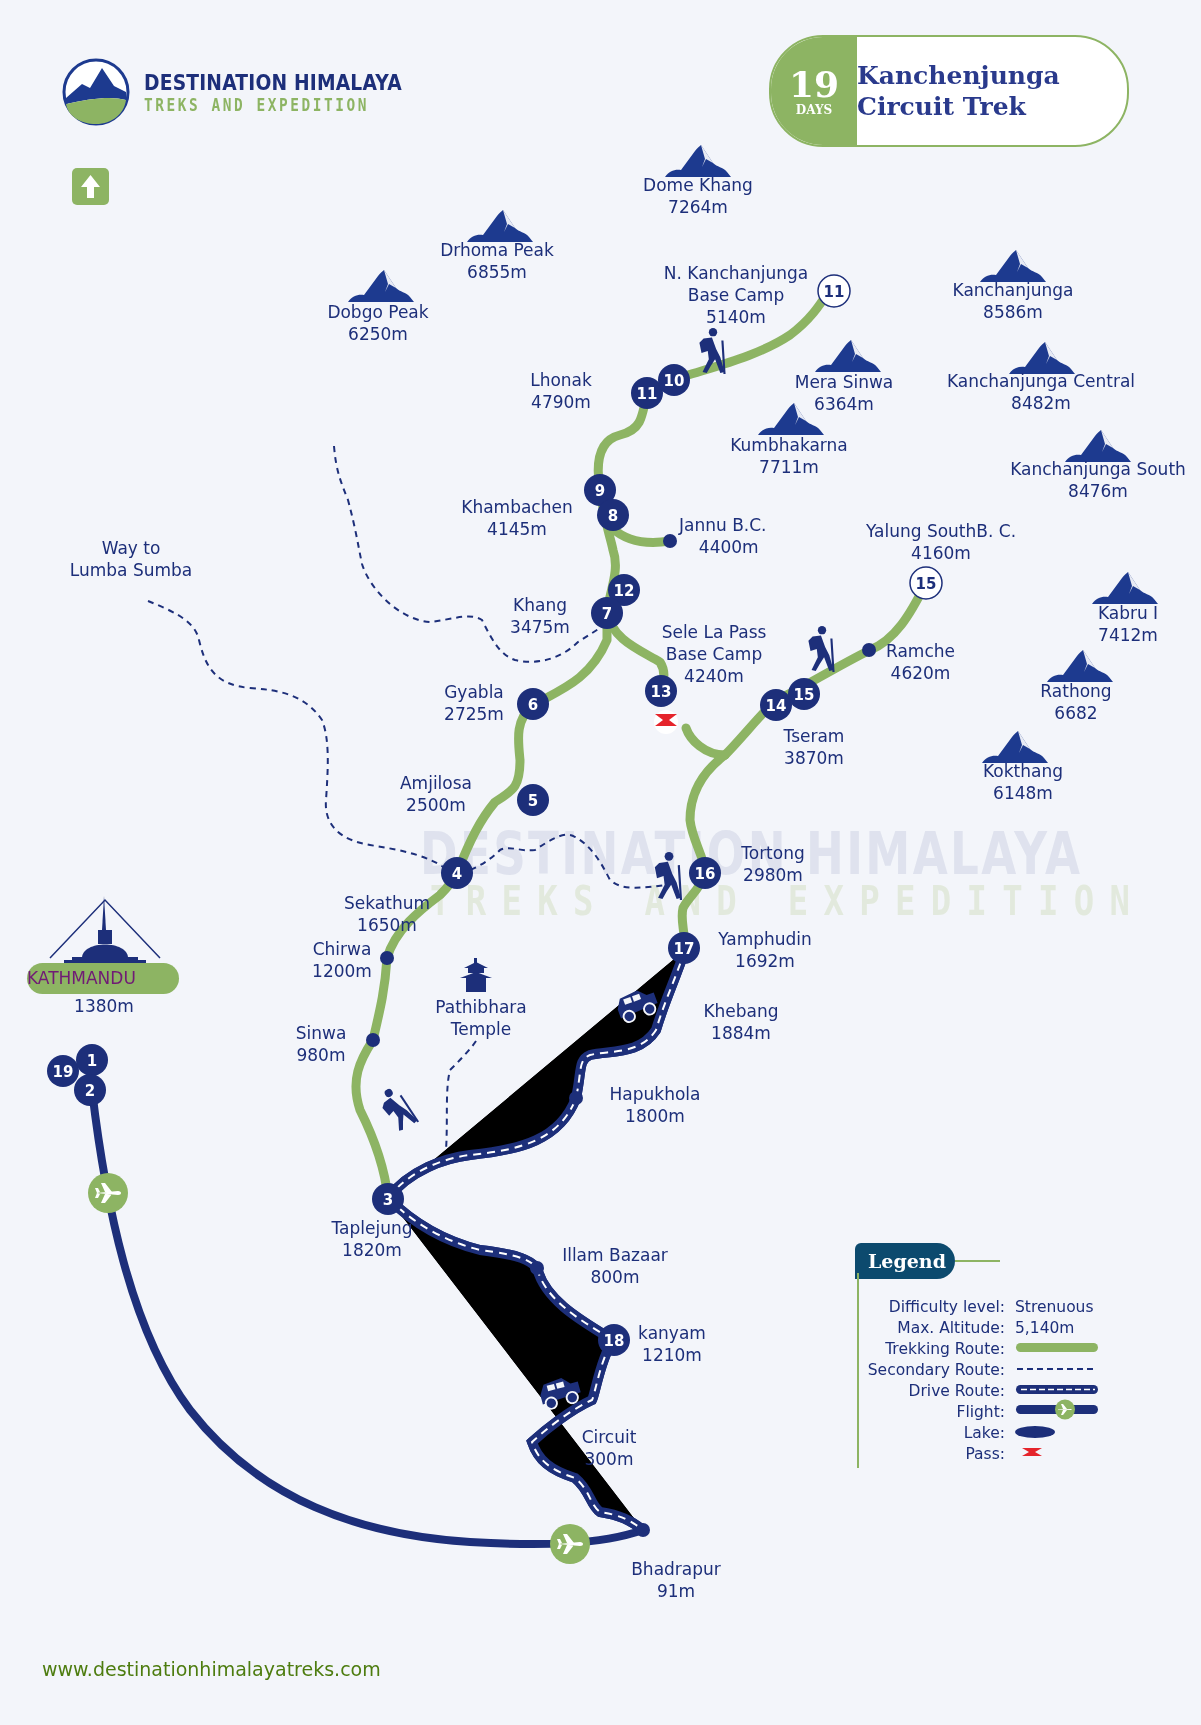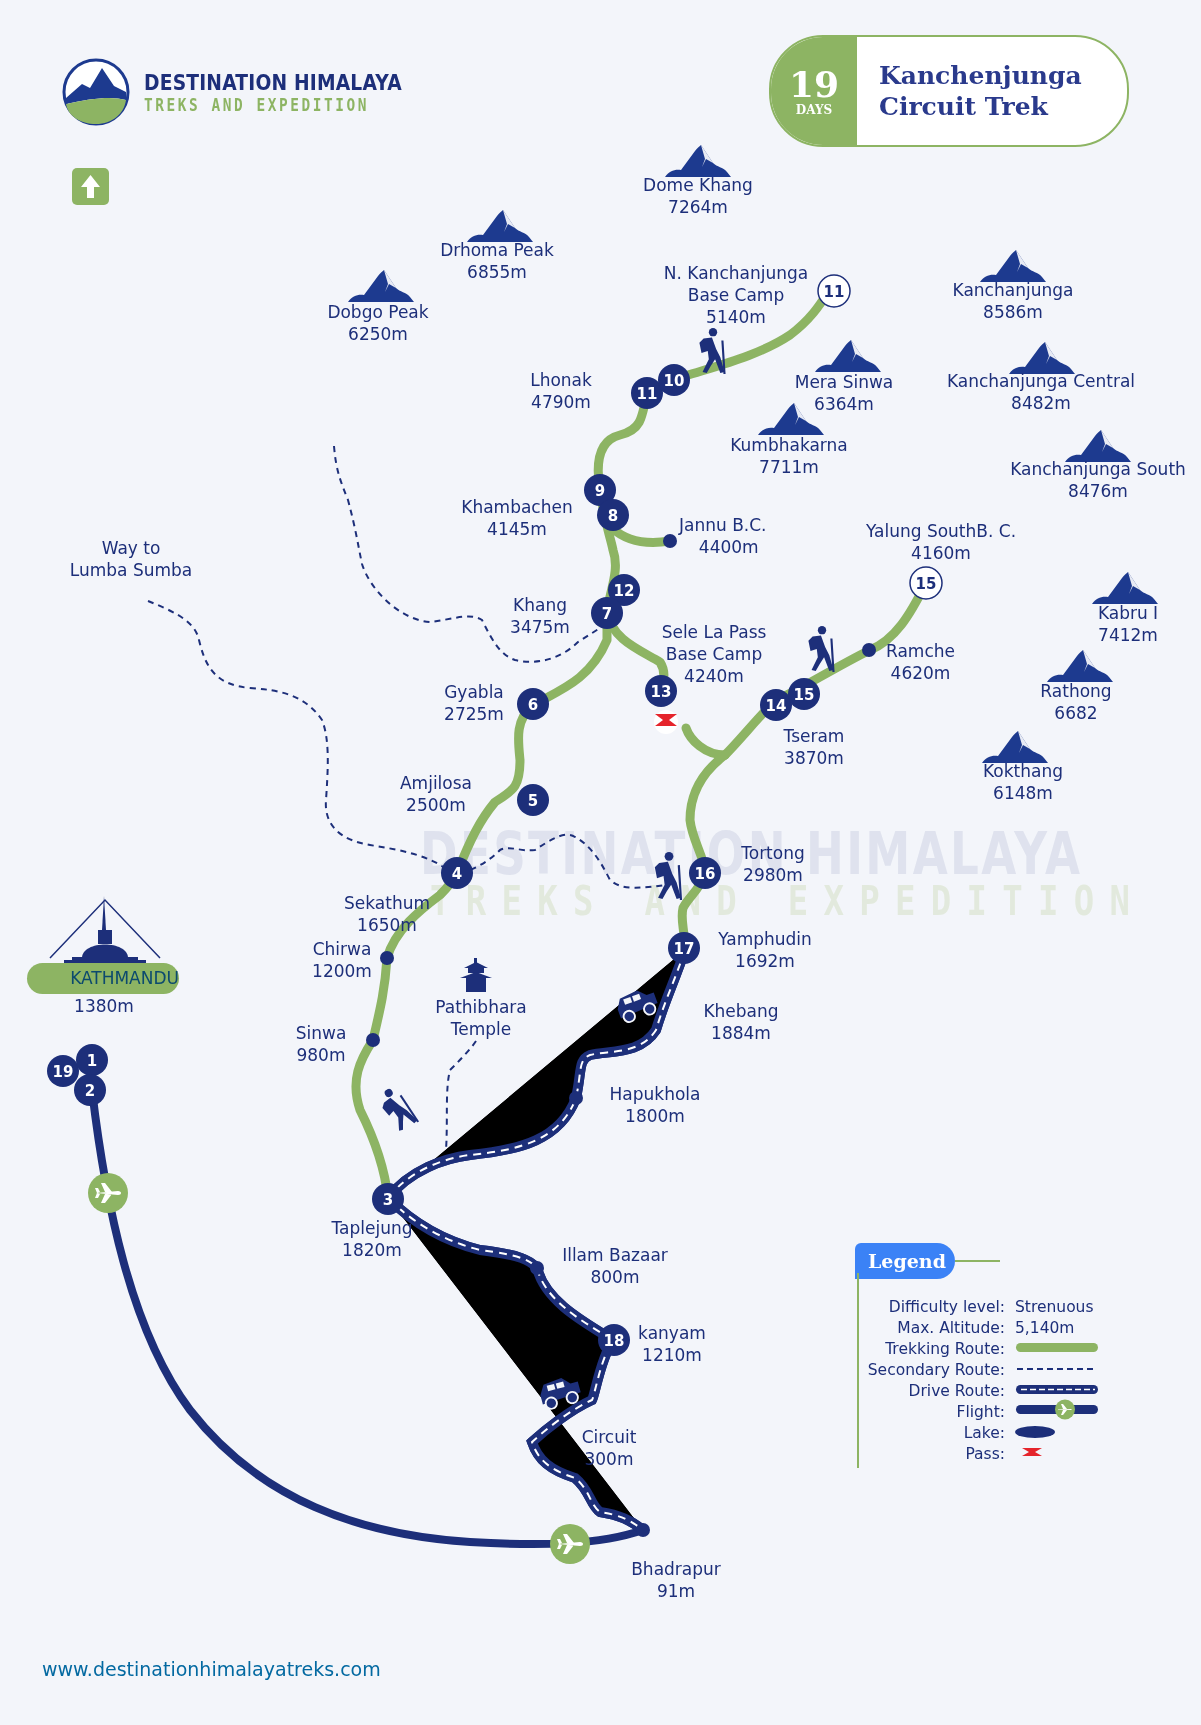--- a/index.html
+++ b/index.html
@@ -8,31 +8,31 @@
   .lbl { position:absolute; text-align:center; font-size:17px; line-height:22px; color:#1d2f7a; white-space:nowrap; transform:translateX(-50%); }
   .lbl-left { position:absolute; text-align:center; font-size:17px; line-height:22px; color:#1d2f7a; white-space:nowrap; }
   .brand { position:absolute; left:62px; top:58px; display:flex; align-items:center; }
   .brand-text { margin-left:14px; }
   .brand-title { font-family:"DejaVu Sans", sans-serif; font-weight:bold; font-size:22px; color:#1d2f7a; letter-spacing:0.2px; transform:scaleX(0.85); transform-origin:left; }
   .brand-sub { font-family:"DejaVu Sans Mono", monospace; font-weight:bold; font-size:17px; color:#8db463; letter-spacing:3px; transform:scaleX(0.85); transform-origin:left; }
   .title-badge { position:absolute; left:769px; top:35px; width:356px; height:108px; border:2px solid #8db463; border-radius:54px; background:#ffffff; overflow:hidden; display:flex; }
   .title-days { width:86px; background:#8db463; display:flex; flex-direction:column; align-items:center; justify-content:center; color:#fff; }
   .title-days .n { font-family:"DejaVu Serif", serif; font-weight:bold; font-size:36px; line-height:38px; }
   .title-days .d { font-family:"DejaVu Serif", serif; font-weight:bold; font-size:12px; }
-  .title-name { padding-left:22px; display:flex; flex-direction:column; justify-content:center; font-family:"DejaVu Serif", serif; font-weight:bold; font-size:25px; line-height:31px; color:#2a3a8c; }
+  .title-name { display:flex; flex-direction:column; justify-content:center; font-family:"DejaVu Serif", serif; font-weight:bold; font-size:25px; line-height:31px; color:#2a3a8c; }
   .north { position:absolute; left:72px; top:168px; width:37px; height:37px; background:#8db463; border-radius:5px; }
-  .ktm-pill { position:absolute; left:27px; top:963px; width:152px; height:31px; background:#8db463; border-radius:16px; color:#0c4a6e; font-size:17px; line-height:31px; text-align:right; }
+  .ktm-pill { position:absolute; left:27px; top:963px; width:152px; height:31px; background:#8db463; border-radius:16px; color:#701a75; font-size:17px; line-height:31px; text-align:left; }
   .legend { position:absolute; left:855px; top:1243px; width:300px; height:225px; }
-  .legend-tab { position:absolute; left:0; top:0; width:100px; height:36px; background:#3b82f6; border-radius:0 18px 18px 0; border-top-left-radius:6px; color:#fff; font-family:"DejaVu Serif", serif; font-weight:bold; font-size:19px; line-height:36px; padding-left:13px; box-sizing:border-box; }
+  .legend-tab { position:absolute; left:0; top:0; width:100px; height:36px; background:#0c4a6e; border-radius:0 18px 18px 0; border-top-left-radius:6px; color:#fff; font-family:"DejaVu Serif", serif; font-weight:bold; font-size:19px; line-height:36px; padding-left:13px; box-sizing:border-box; }
   .legend-line-h { position:absolute; left:100px; top:17px; width:45px; height:2px; background:#8db463; }
   .legend-line-v { position:absolute; left:2px; top:30px; width:2px; height:195px; background:#8db463; }
   .legend-row { position:absolute; left:10px; width:280px; height:21px; font-size:15.5px; line-height:21px; }
   .legend-row .k { position:absolute; right:140px; white-space:nowrap; }
   .legend-row .v { position:absolute; left:150px; white-space:nowrap; }
-  .footer-url { position:absolute; left:42px; top:1658px; font-size:19px; color:#0369a1; }
+  .footer-url { position:absolute; left:42px; top:1658px; font-size:19px; color:#4d7c0f; }
   .watermark { position:absolute; left:420px; top:820px; font-family:"DejaVu Sans", sans-serif; font-weight:bold; font-size:58px; color:#d7dbe9; opacity:0.7; letter-spacing:3px; transform:scaleX(0.78); transform-origin:left; white-space:nowrap; }
   .watermark2 { position:absolute; left:430px; top:878px; font-family:"DejaVu Sans Mono", monospace; font-weight:bold; font-size:40px; color:#dfe7d6; opacity:0.8; letter-spacing:18px; transform:scaleX(0.85); transform-origin:left; white-space:nowrap; }
 </style>
 </head>
 <body>
 
 <div class="watermark">DESTINATION HIMALAYA</div>
 <div class="watermark2">TREKS AND EXPEDITION</div>
 
 <svg class="map" width="1201" height="1725" viewBox="0 0 1201 1725">

